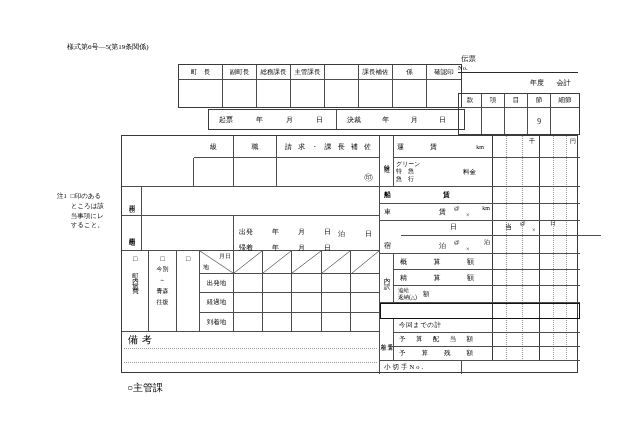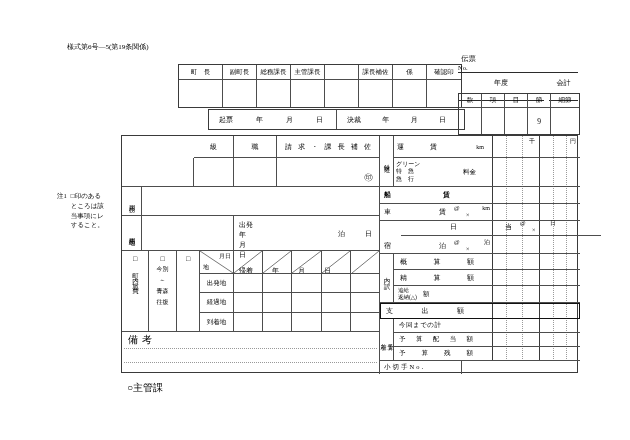--- a/index.html
+++ b/index.html
@@ -39,21 +39,21 @@
     <div class="grid-cell br"></div>
     <div class="grid-cell br"></div>
     <div class="grid-cell br"></div>
     <div class="grid-cell br"></div>
     <div class="grid-cell"></div>
   </div>
 
   <div class="abs" style="left:461px;top:54px;font-size:7.5px;">伝票</div>
   <div class="abs" style="left:458px;top:64px;width:120px;border-bottom:1px solid #2b2b2b;font-size:6.5px;padding-bottom:1px;">No.</div>
   <div class="abs" style="left:458px;top:78px;display:flex;gap:5px;font-size:7px;">
-    <span style="display:inline-block;width:86px;text-align:center;border-bottom:1px solid #2b2b2b;padding-bottom:12px;">年度</span>
+    <span style="display:inline-block;width:86px;text-align:right;border-bottom:1px solid #2b2b2b;padding-bottom:5px;">年度</span>
     <span style="display:inline-block;width:29px;text-align:center;border-bottom:1px solid #2b2b2b;padding-bottom:1px;">会計</span>
   </div>
 
   <div class="abs tbl" style="left:458px;top:93px;display:grid;grid-template-columns:23px 23px 23px 23px 28px;grid-template-rows:14px 26px;">
     <div class="grid-cell br bb">款</div>
     <div class="grid-cell br bb">項</div>
     <div class="grid-cell br bb">目</div>
     <div class="grid-cell br bb">節</div>
     <div class="grid-cell bb">細節</div>
     <div class="grid-cell br" style="font-size:7.5px;"></div>
@@ -100,21 +100,21 @@
     <div class="cell bb" style="left:155px;top:22px;width:102px;height:29px;">
       <span class="abs" style="right:6px;bottom:2px;font-size:9px;">㊞</span>
     </div>
 
     <div class="cell br bb vert" style="left:0;top:51px;width:20px;height:29px;font-size:6.5px;">用務</div>
     <div class="cell bb" style="left:20px;top:51px;width:237px;height:29px;"></div>
 
     <div class="cell br bb vert" style="left:0;top:80px;width:20px;height:35px;font-size:6.5px;letter-spacing:1px;">用務地</div>
     <div class="cell br bb" style="left:20px;top:80px;width:92px;height:35px;"></div>
     <div class="cell bb" style="left:112px;top:80px;width:145px;height:35px;display:block;font-size:7px;">
-      <div style="display:flex;justify-content:space-between;width:92px;padding-left:5px;margin-top:4px;flex-direction:column;">
+      <div style="display:flex;justify-content:space-between;width:92px;padding-left:5px;margin-top:11px;">
         <span>出発</span>
         <span>年</span>
         <span>月</span>
         <span>日</span>
       </div>
       <div style="display:flex;justify-content:space-between;width:92px;padding-left:5px;margin-top:6px;">
         <span>帰着</span>
         <span>年</span>
         <span>月</span>
         <span>日</span>
@@ -274,23 +274,20 @@
       <div class="cell bb" style="left:14px;top:134px;width:186px;height:16px;justify-content:flex-start;">
         <span class="jst" style="width:74px;padding-left:6px;">精算額</span>
       </div>
 
       <div class="cell bb" style="left:14px;top:150px;width:186px;height:17px;justify-content:flex-start;">
         <span class="pre" style="font-size:5.5px;line-height:1.25;padding-left:4px;">追給
 返納(△)</span>
         <span style="margin-left:6px;font-size:6.5px;">額</span>
       </div>
 
-      <div class="cell bb" style="left:0;top:167px;width:200px;height:16px;justify-content:flex-start;">
-        <span class="jst" style="width:78px;padding-left:6px;">支出額</span>
-      </div>
       <div class="abs" style="left:0;top:167px;width:200px;height:16px;border:1.5px solid #111;pointer-events:none;z-index:3;"></div>
 
       <div class="cell br bb" style="left:0;top:183px;width:14px;height:42px;">
         <span class="pre" style="writing-mode:vertical-rl;font-size:6px;line-height:1.15;letter-spacing:1px;">予算
 差引</span>
       </div>
 
       <div class="cell bb" style="left:14px;top:183px;width:186px;height:14px;justify-content:flex-start;">
         <span style="padding-left:5px;font-size:6.5px;letter-spacing:0.5px;">今回までの計</span>
       </div>

